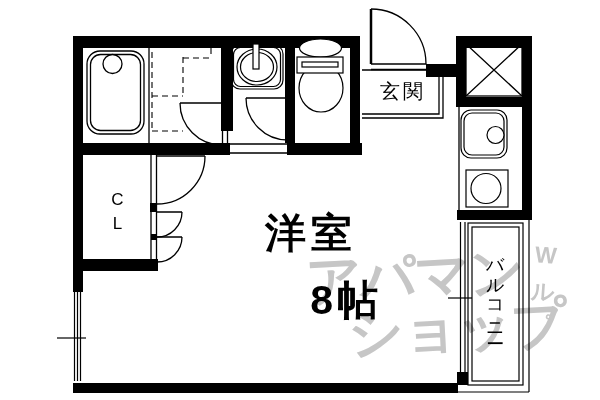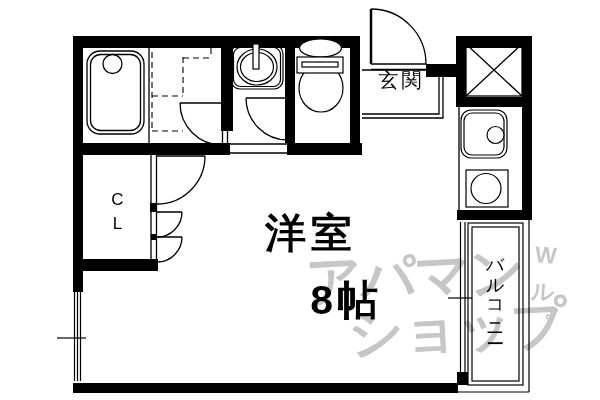--- a/index.html
+++ b/index.html
@@ -2,21 +2,21 @@
 <html><head>
 <meta charset="utf-8">
 <style>
   html,body{margin:0;padding:0;background:#ffffff;}
   #canvas{
     position:relative;width:600px;height:400px;background:#ffffff;overflow:hidden;
     font-family:"Liberation Sans","DejaVu Sans",sans-serif;
   }
   #plan-svg{position:absolute;left:0;top:0;z-index:2;}
   .lbl{position:absolute;z-index:3;color:#000;}
-  .lbl-entrance{left:360px;top:67px;width:83px;text-align:center;font-size:20px;letter-spacing:3px;}
+  .lbl-entrance{left:360px;top:78px;width:83px;text-align:left;font-size:20px;letter-spacing:3px;padding-left:20px;}
   .lbl-room{left:228px;top:206px;width:166px;text-align:center;font-size:41px;font-weight:700;letter-spacing:5px;}
   .lbl-size{left:212px;top:273px;width:170px;text-align:right;font-size:41px;font-weight:700;letter-spacing:4px;}
   .lbl-balcony{
     left:484px;top:244px;height:116px;font-size:18px;line-height:1.18;
     writing-mode:vertical-rl;text-orientation:upright;letter-spacing:2px;
   }
   .lbl-closet{
     left:107px;top:190px;height:46px;font-size:17px;
     writing-mode:vertical-rl;text-orientation:upright;letter-spacing:5px;
   }

